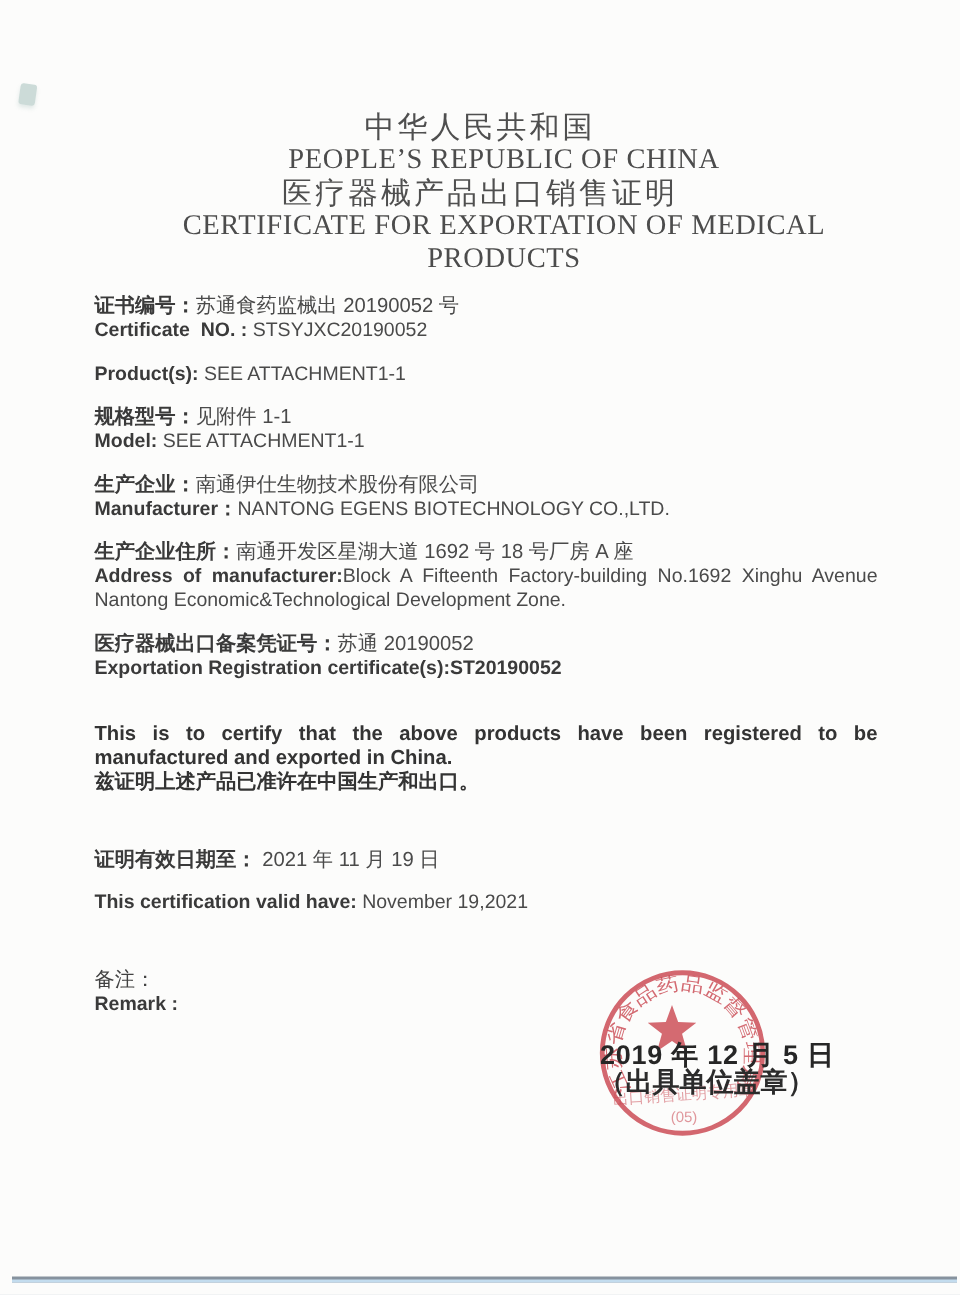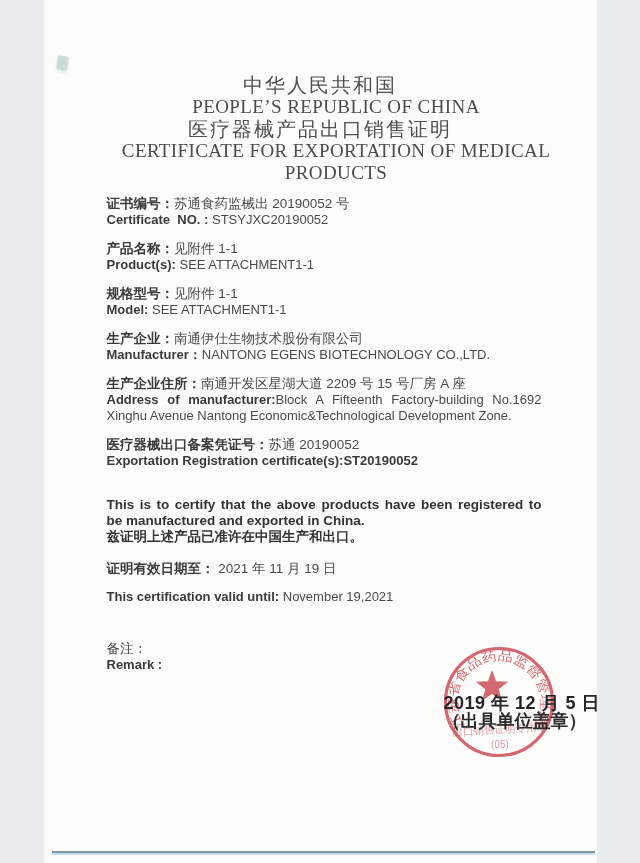--- a/index.html
+++ b/index.html
@@ -1,18 +1,18 @@
 <!DOCTYPE html>
 <html><head>
 <meta charset="utf-8">
 <style>
   html,body{margin:0;padding:0;background:#e9edf0;}
   .doc{
     position:relative;
-    width:553px;height:863px;
+    width:640px;height:863px;
     margin:0 auto;
     background:#fcfcfb;
     font-family:"Liberation Sans","DejaVu Sans",sans-serif;
     color:#424242;
     overflow:hidden;
   }
   
   .header{padding-top:74px;text-align:center;color:#4c4c4c;}
   .h-line{line-height:22px;}
   .h-zh{font-family:"Liberation Serif","DejaVu Serif",serif;font-size:20px;letter-spacing:2px;color:#4f4f4f;}
@@ -20,21 +20,21 @@
   
   .content{padding:12px 55px 0 63px;}
   .sec{margin-bottom:13px;}
   .line{font-size:13px;line-height:16px;}
   .line.zh{font-size:13.5px;}
   .lbl{font-weight:bold;color:#3a3a3a;}
   .val{color:#4a4a4a;}
   .just{text-align:justify;}
   .statement{margin-top:28px;font-weight:bold;color:#333;}
   .statement .line{font-size:13.5px;}
-  .validity-zh{margin-top:16px;}
+  .validity-zh{margin-top:36px;}
   .validity-en{margin-top:12px;}
   .remark{margin-top:36px;}
   
   .stamp{position:absolute;left:380px;top:627px;width:150px;height:150px;}
   .stamp svg{position:absolute;left:0;top:0;}
   .stamp-date{
     position:absolute;left:20px;top:64px;width:120px;
     font-size:18px;font-weight:bold;color:#262626;letter-spacing:.5px;white-space:nowrap;
   }
   .stamp-caption{
@@ -68,51 +68,50 @@
   </div>
 
   <div class="content">
 
     <div class="sec">
       <div class="line zh"><span class="lbl">证书编号：</span><span class="val">苏通食药监械出 20190052 号</span></div>
       <div class="line en"><span class="lbl">Certificate&nbsp;&nbsp;NO. :</span><span class="val"> STSYJXC20190052</span></div>
     </div>
 
     <div class="sec">
-      <div class="line zh"><span class="lbl">产品名称：</span><span class="val">见附件 1-1</span></div>
       <div class="line en"><span class="lbl">Product(s):</span><span class="val"> SEE ATTACHMENT1-1</span></div>
     </div>
 
     <div class="sec">
       <div class="line zh"><span class="lbl">规格型号：</span><span class="val">见附件 1-1</span></div>
       <div class="line en"><span class="lbl">Model:</span><span class="val"> SEE ATTACHMENT1-1</span></div>
     </div>
 
     <div class="sec">
       <div class="line zh"><span class="lbl">生产企业：</span><span class="val">南通伊仕生物技术股份有限公司</span></div>
       <div class="line en"><span class="lbl">Manufacturer：</span><span class="val">NANTONG EGENS BIOTECHNOLOGY CO.,LTD.</span></div>
     </div>
 
     <div class="sec">
-      <div class="line zh"><span class="lbl">生产企业住所：</span><span class="val">南通开发区星湖大道 2209 号 15 号厂房 A 座</span></div>
+      <div class="line zh"><span class="lbl">生产企业住所：</span><span class="val">南通开发区星湖大道 1692 号 18 号厂房 A 座</span></div>
       <div class="line en just"><span class="lbl">Address of manufacturer:</span><span class="val">Block A Fifteenth Factory-building No.1692 Xinghu Avenue Nantong Economic&amp;Technological Development Zone.</span></div>
     </div>
 
     <div class="sec">
       <div class="line zh"><span class="lbl">医疗器械出口备案凭证号：</span><span class="val">苏通 20190052</span></div>
       <div class="line en"><span class="lbl">Exportation Registration certificate(s):</span><span class="lbl">ST20190052</span></div>
     </div>
 
     <div class="statement">
       <div class="line en just">This is to certify that the above products have been registered to be manufactured and exported in China.</div>
       <div class="line zh">兹证明上述产品已准许在中国生产和出口。</div>
     </div>
 
     <div class="line zh validity-zh"><span class="lbl">证明有效日期至：</span><span class="val">&nbsp;2021 年 11 月 19 日</span></div>
-    <div class="line en validity-en"><span class="lbl">This certification valid until:</span><span class="val"> November 19,2021</span></div>
+    <div class="line en validity-en"><span class="lbl">This certification valid have:</span><span class="val"> November 19,2021</span></div>
 
     <div class="remark">
       <div class="line zh">备注：</div>
       <div class="line en lbl">Remark :</div>
     </div>
 
   </div>
 
   <div class="stamp">
     <svg width="150" height="150" viewBox="0 0 150 150">

